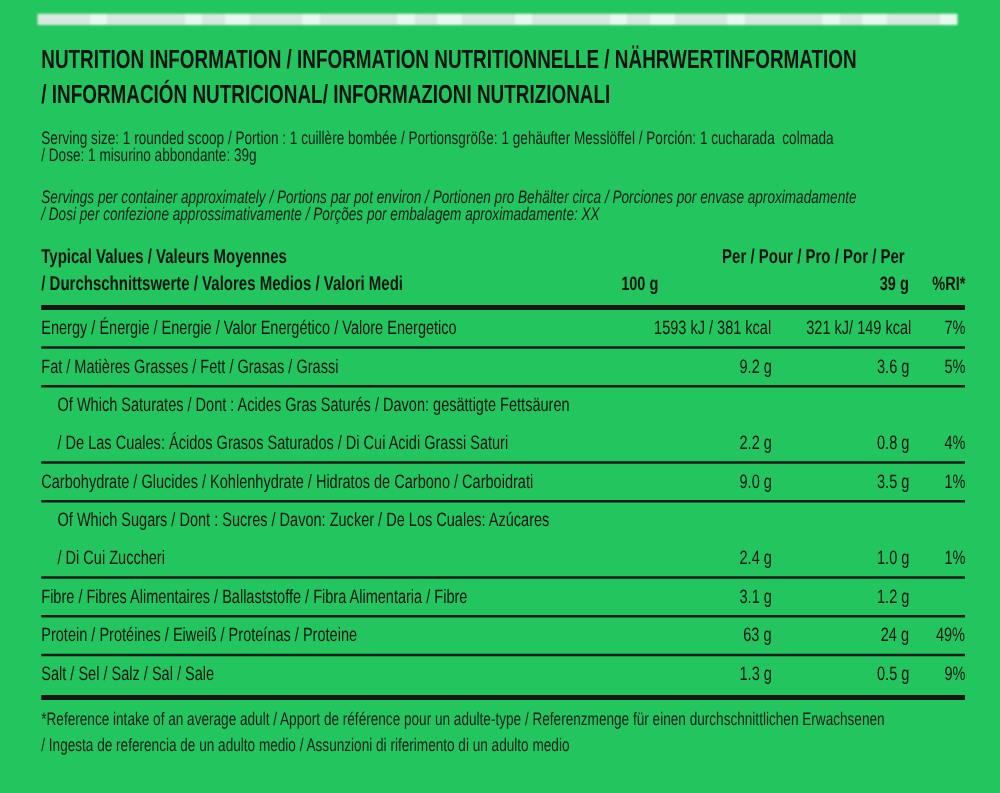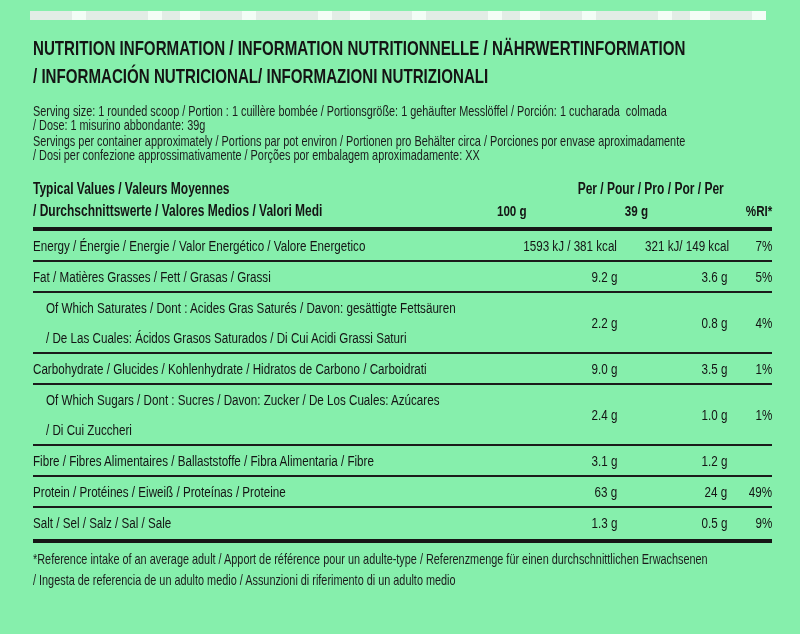--- a/index.html
+++ b/index.html
@@ -1,20 +1,20 @@
 <!DOCTYPE html>
 <html><head>
 <meta charset="utf-8">
 <style>
   html, body { margin: 0; padding: 0; background: #ffffff; }
   .sheet {
     position: relative;
     width: 800px;
     height: 634px;
-    background: #86efac;
+    background: #22c55e;
     color: #141414;
     font-family: "Liberation Sans", "DejaVu Sans", sans-serif;
     overflow: hidden;
   }
   
   .remnant {
     position: absolute;
     top: 11px; left: 30px; right: 34px; height: 9px;
     background: repeating-linear-gradient(90deg,
       #ededed 0 42px, #ffffff 42px 56px,
@@ -29,37 +29,37 @@
   .cx   { display: inline-block; transform: scaleX(0.75); transform-origin: 0 50%; white-space: pre; }
   .cx-r { transform-origin: 100% 50%; }
   .cx-title { transform: scaleX(0.72); }
 
   h1.title { margin: 0; font-size: 21px; line-height: 28px; font-weight: 700; }
   .tline { display: block; }
 
   .para { margin: 0; font-size: 14.5px; line-height: 14px; font-weight: 400; color: #1c1c1c; }
   .para .pline { display: block; }
   .serving  { margin-top: 14px; }
-  .servings { margin-top: 2px; }
+  .servings { margin-top: 19px; font-style: italic; }
 
   .thead { margin-top: 16px; display: flex; font-weight: 700; font-size: 16px; }
   .th-left { flex: 1; min-width: 0; }
   .th-left .hline { line-height: 22px; }
   .th-right { width: 285px; flex: none; text-decoration: underline; }
   .per-line { line-height: 22px; text-align: right; padding-right: 48px; }
   .units-row { display: flex; line-height: 22px; font-size: 15.5px; }
   .u1 { width: 130px; text-align: left; }
-  .u2 { width: 110px; text-align: left; }
+  .u2 { width: 110px; text-align: right; }
   .u3 { width: 45px;  text-align: right; }
 
   .rule { height: 4px; background: #161616; margin-top: 5px; }
   .rule-bottom { height: 4px; background: #161616; }
 
   .rows { font-size: 15.5px; }
-  .row { display: flex; align-items: center; padding: 6px 0; border-bottom: 2px solid #1b1b1b; text-decoration: underline; }
+  .row { display: flex; align-items: flex-end; padding: 6px 0; border-bottom: 2px solid #1b1b1b; text-decoration: underline; }
   .row:last-child { border-bottom: none; padding-bottom: 8px; }
   .row-label { flex: 1; min-width: 0; }
   .row-label.indent { padding-left: 13px; }
   .lline { display: block; line-height: 17px; }
   .lline + .lline { margin-top: 13px; }
   .cell { line-height: 17px; text-align: right; flex: none; }
   .c1 { width: 130px; }
   .c2 { width: 110px; }
   .c3 { width: 45px; }
 

